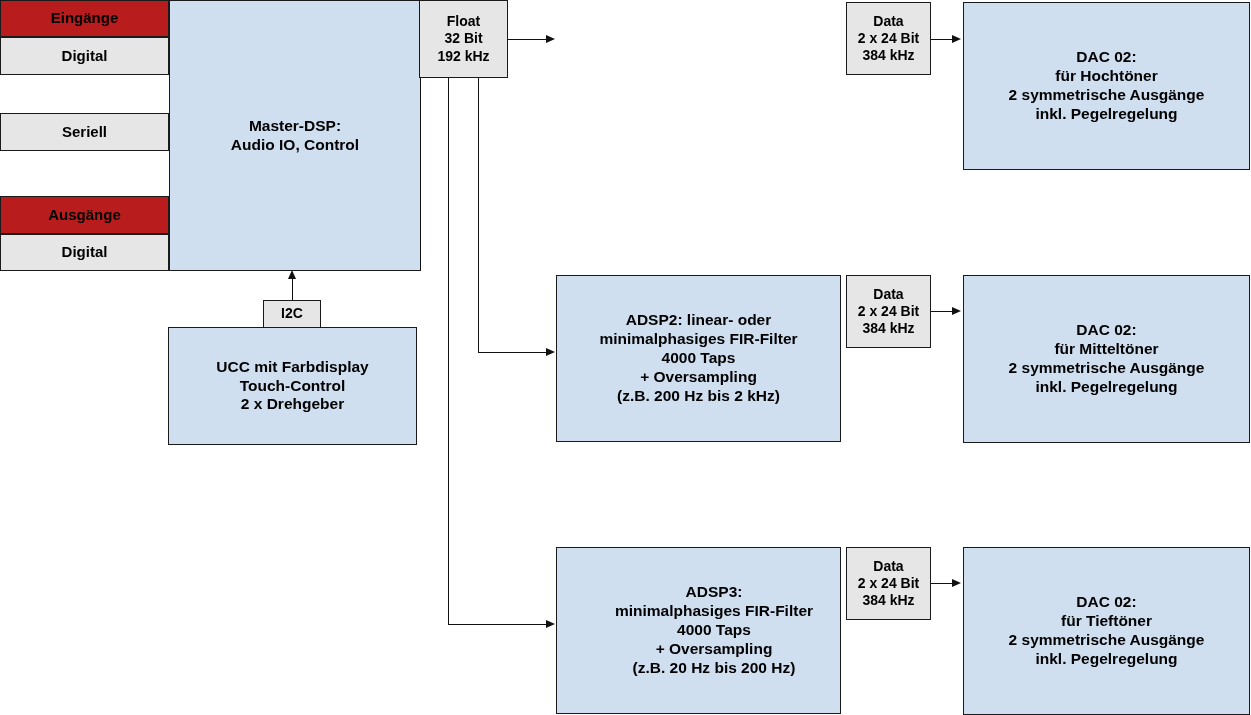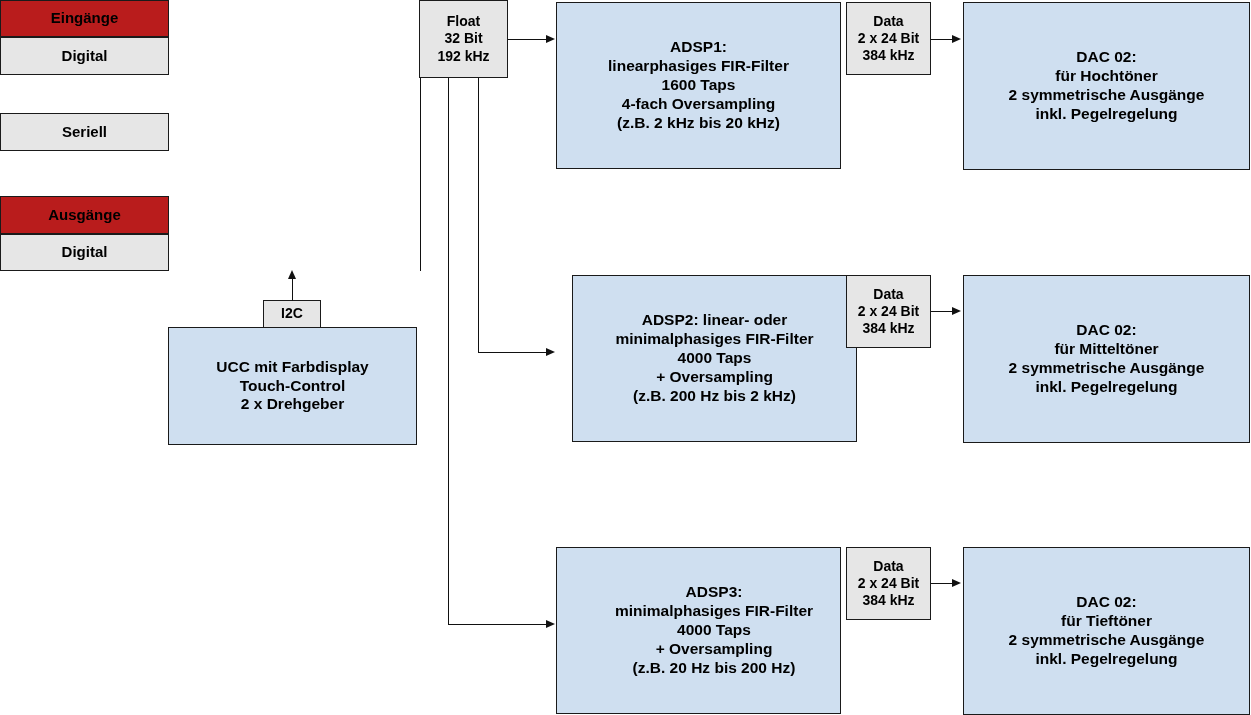--- a/index.html
+++ b/index.html
@@ -31,20 +31,22 @@
 
 <div id="canvas">
 
   <div class="box slate f15" style="left:0px;top:0px;width:169px;height:37px;">Eingänge</div>
   <div class="box gray f15" style="left:0px;top:37px;width:169px;height:38px;">Digital</div>
   <div class="box slate f15" style="left:0px;top:196px;width:169px;height:38px;">Ausgänge</div>
 
   <div class="box gray f15" style="left:0px;top:113px;width:169px;height:38px;">Seriell</div>
   <div class="box gray f15" style="left:0px;top:234px;width:169px;height:37px;">Digital</div>
 
+  <div class="box blue f16 stack" style="left:169px;top:0px;width:252px;height:271px;">Master-DSP:
+Audio IO, Control</div>
 
   <div class="box gray f14" style="left:263px;top:300px;width:58px;height:28px;">I2C</div>
   <div class="box blue f16 stack" style="left:168px;top:327px;width:249px;height:118px;">UCC mit Farbdisplay
 Touch-Control
 2 x Drehgeber</div>
 
   <div class="vline" style="left:292px;top:279px;height:22px;"></div>
   <div class="arrow arrow-u" style="left:287.5px;top:270px;"></div>
 
   <div class="box gray f14 stack" style="left:419px;top:0px;width:89px;height:78px;">Float
@@ -57,36 +59,31 @@
   <div class="vline" style="left:420px;top:78px;height:193px;"></div>
   <div class="vline" style="left:448px;top:78px;height:547px;"></div>
   <div class="vline" style="left:478px;top:78px;height:275px;"></div>
 
   <div class="hline" style="left:478px;top:352px;width:70px;"></div>
   <div class="arrow arrow-r" style="left:546px;top:347.5px;"></div>
 
   <div class="hline" style="left:448px;top:624px;width:100px;"></div>
   <div class="arrow arrow-r" style="left:546px;top:619.5px;"></div>
 
-  <div class="box blue f16 stack" style="left:556px;top:2px;width:285px;height:167px;">ADSP1:
-linearphasiges FIR-Filter
-1600 Taps
-4-fach Oversampling
-(z.B. 2 kHz bis 20 kHz)</div>
   <div class="box gray f14 stack" style="left:846px;top:2px;width:85px;height:73px;">Data
 2 x 24 Bit
 384 kHz</div>
   <div class="hline" style="left:931px;top:39px;width:23px;"></div>
   <div class="arrow arrow-r" style="left:952px;top:34.5px;"></div>
   <div class="box blue f16 stack" style="left:963px;top:2px;width:287px;height:168px;">DAC 02:
 für Hochtöner
 2 symmetrische Ausgänge
 inkl. Pegelregelung</div>
 
-  <div class="box blue f16 stack" style="left:556px;top:275px;width:285px;height:167px;margin-left:16px;">ADSP2: linear- oder
+  <div class="box blue f16 stack" style="left:556px;top:275px;width:285px;height:167px;">ADSP2: linear- oder
 minimalphasiges FIR-Filter
 4000 Taps
 + Oversampling
 (z.B. 200 Hz bis 2 kHz)</div>
   <div class="box gray f14 stack" style="left:846px;top:275px;width:85px;height:73px;">Data
 2 x 24 Bit
 384 kHz</div>
   <div class="hline" style="left:931px;top:311px;width:23px;"></div>
   <div class="arrow arrow-r" style="left:952px;top:306.5px;"></div>
   <div class="box blue f16 stack" style="left:963px;top:275px;width:287px;height:168px;">DAC 02:

